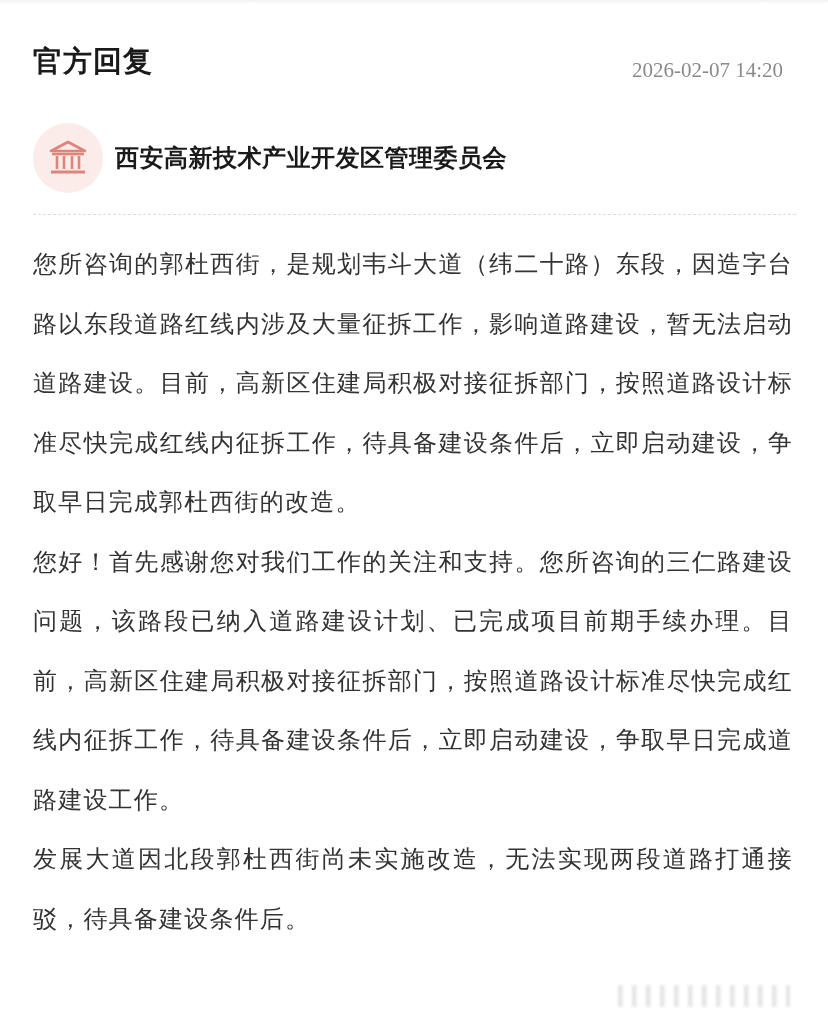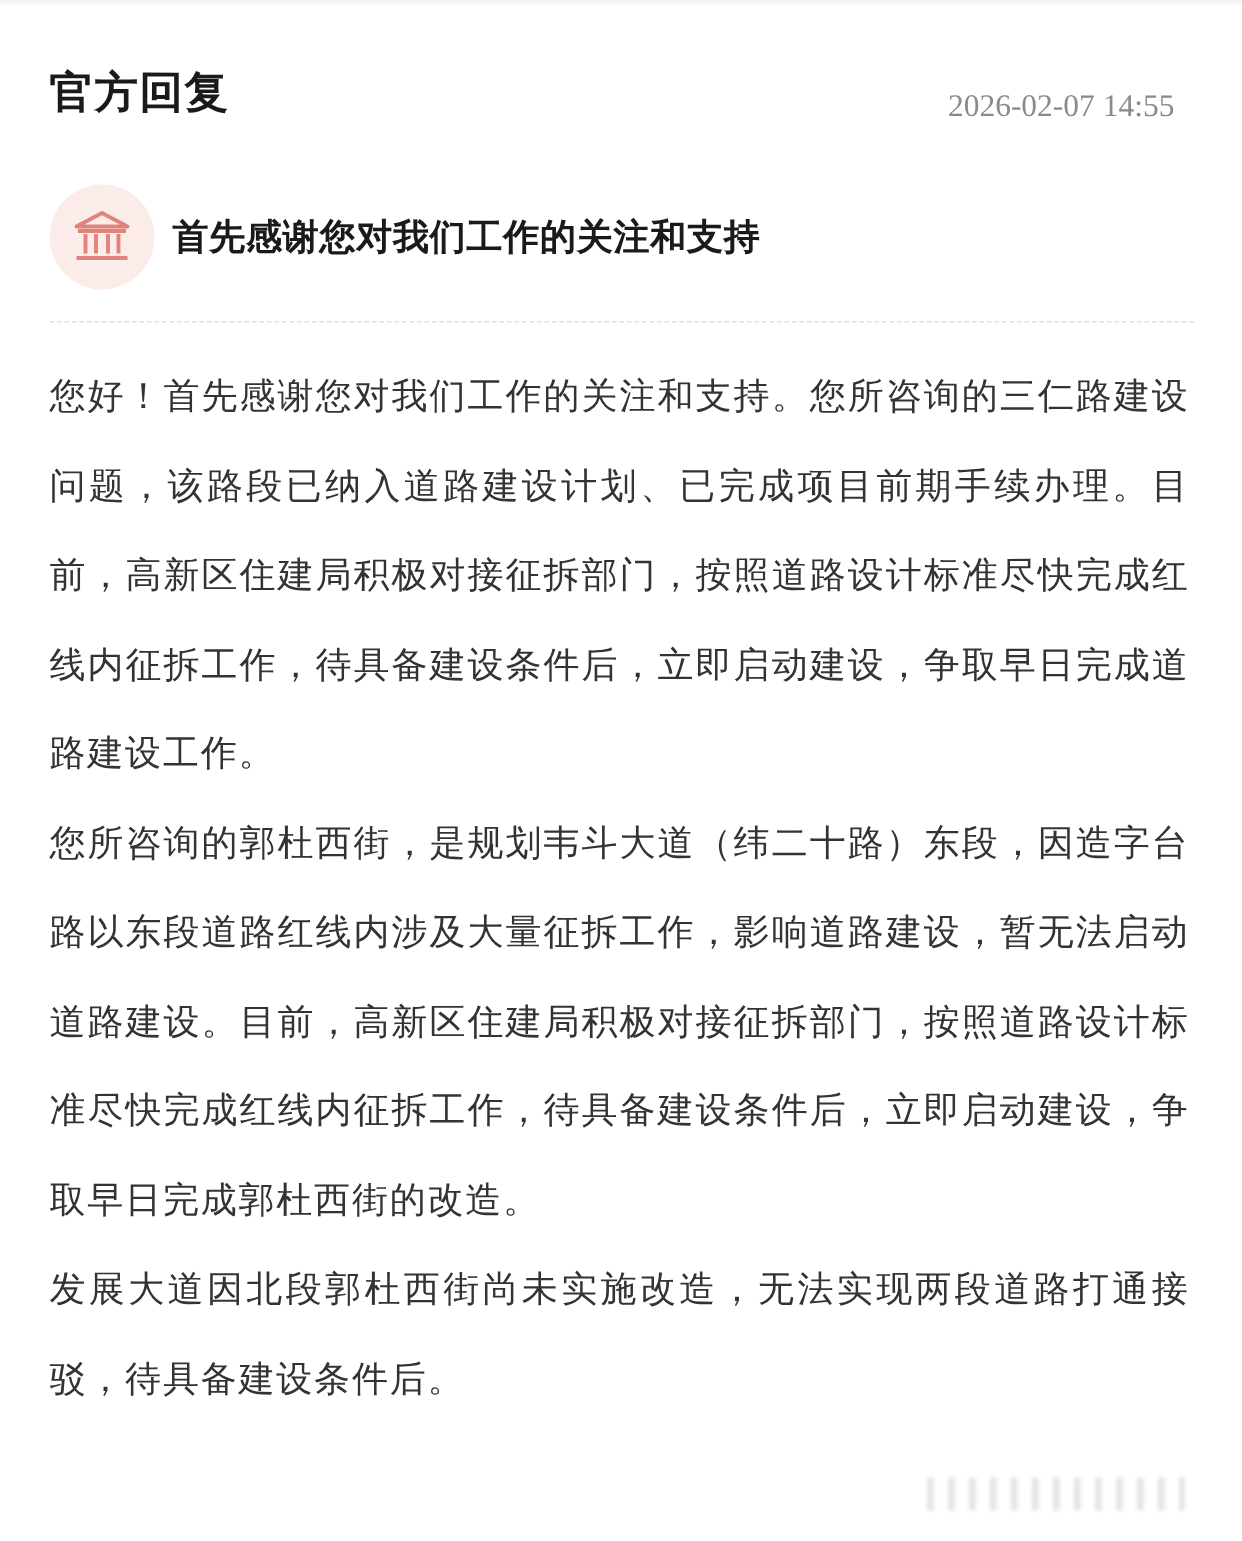--- a/index.html
+++ b/index.html
@@ -95,39 +95,39 @@
       opacity: 0.9;
     }
   </style>
 </head>
 <body>
 
 <div class="top-shade"></div>
 
 <div class="header">
   <div class="page-title">官方回复</div>
-  <div class="timestamp">2026-02-07 14:55</div>
+  <div class="timestamp">2026-02-07 14:20</div>
 </div>
 
 <div class="org-row">
   <div class="org-avatar">
     <svg width="40" height="36" viewBox="0 0 40 36">
       <path d="M20 2 L37 11 L3 11 Z" fill="none" stroke="#e0837a" stroke-width="2.6" stroke-linejoin="round"></path>
       <line x1="4" y1="14" x2="36" y2="14" stroke="#e0837a" stroke-width="2.6"></line>
       <line x1="9" y1="16" x2="9" y2="29" stroke="#e0837a" stroke-width="2.6"></line>
       <line x1="16" y1="16" x2="16" y2="29" stroke="#e0837a" stroke-width="2.6"></line>
       <line x1="24" y1="16" x2="24" y2="29" stroke="#e0837a" stroke-width="2.6"></line>
       <line x1="31" y1="16" x2="31" y2="29" stroke="#e0837a" stroke-width="2.6"></line>
       <line x1="3" y1="32" x2="37" y2="32" stroke="#e0837a" stroke-width="2.8"></line>
     </svg>
   </div>
-  <div class="org-name">首先感谢您对我们工作的关注和支持</div>
+  <div class="org-name">西安高新技术产业开发区管理委员会</div>
 </div>
 
 <div class="divider"></div>
 
 <div class="content">
+  <p class="para">您所咨询的郭杜西街，是规划韦斗大道（纬二十路）东段，因造字台路以东段道路红线内涉及大量征拆工作，影响道路建设，暂无法启动道路建设。目前，高新区住建局积极对接征拆部门，按照道路设计标准尽快完成红线内征拆工作，待具备建设条件后，立即启动建设，争取早日完成郭杜西街的改造。</p>
   <p class="para">您好！首先感谢您对我们工作的关注和支持。您所咨询的三仁路建设问题，该路段已纳入道路建设计划、已完成项目前期手续办理。目前，高新区住建局积极对接征拆部门，按照道路设计标准尽快完成红线内征拆工作，待具备建设条件后，立即启动建设，争取早日完成道路建设工作。</p>
-  <p class="para">您所咨询的郭杜西街，是规划韦斗大道（纬二十路）东段，因造字台路以东段道路红线内涉及大量征拆工作，影响道路建设，暂无法启动道路建设。目前，高新区住建局积极对接征拆部门，按照道路设计标准尽快完成红线内征拆工作，待具备建设条件后，立即启动建设，争取早日完成郭杜西街的改造。</p>
   <p class="para">发展大道因北段郭杜西街尚未实施改造，无法实现两段道路打通接驳，待具备建设条件后。</p>
 </div>
 
 <div class="watermark"></div>
 
 </body></html>

